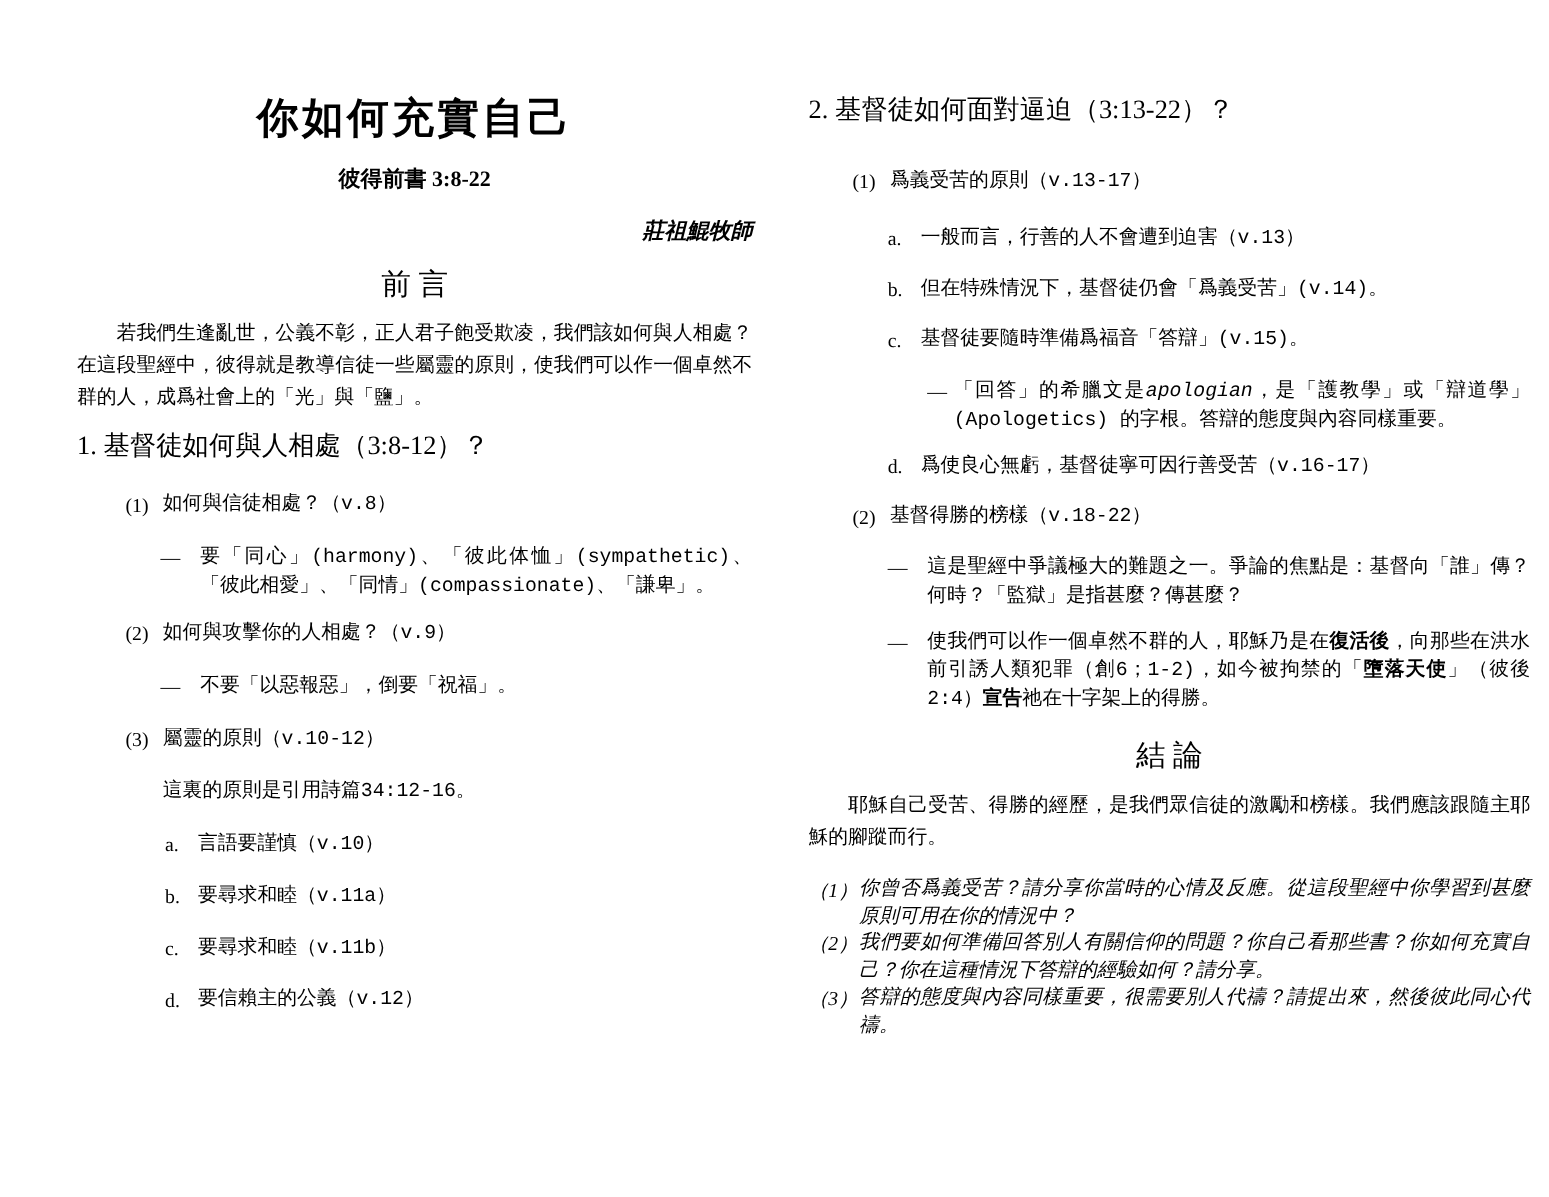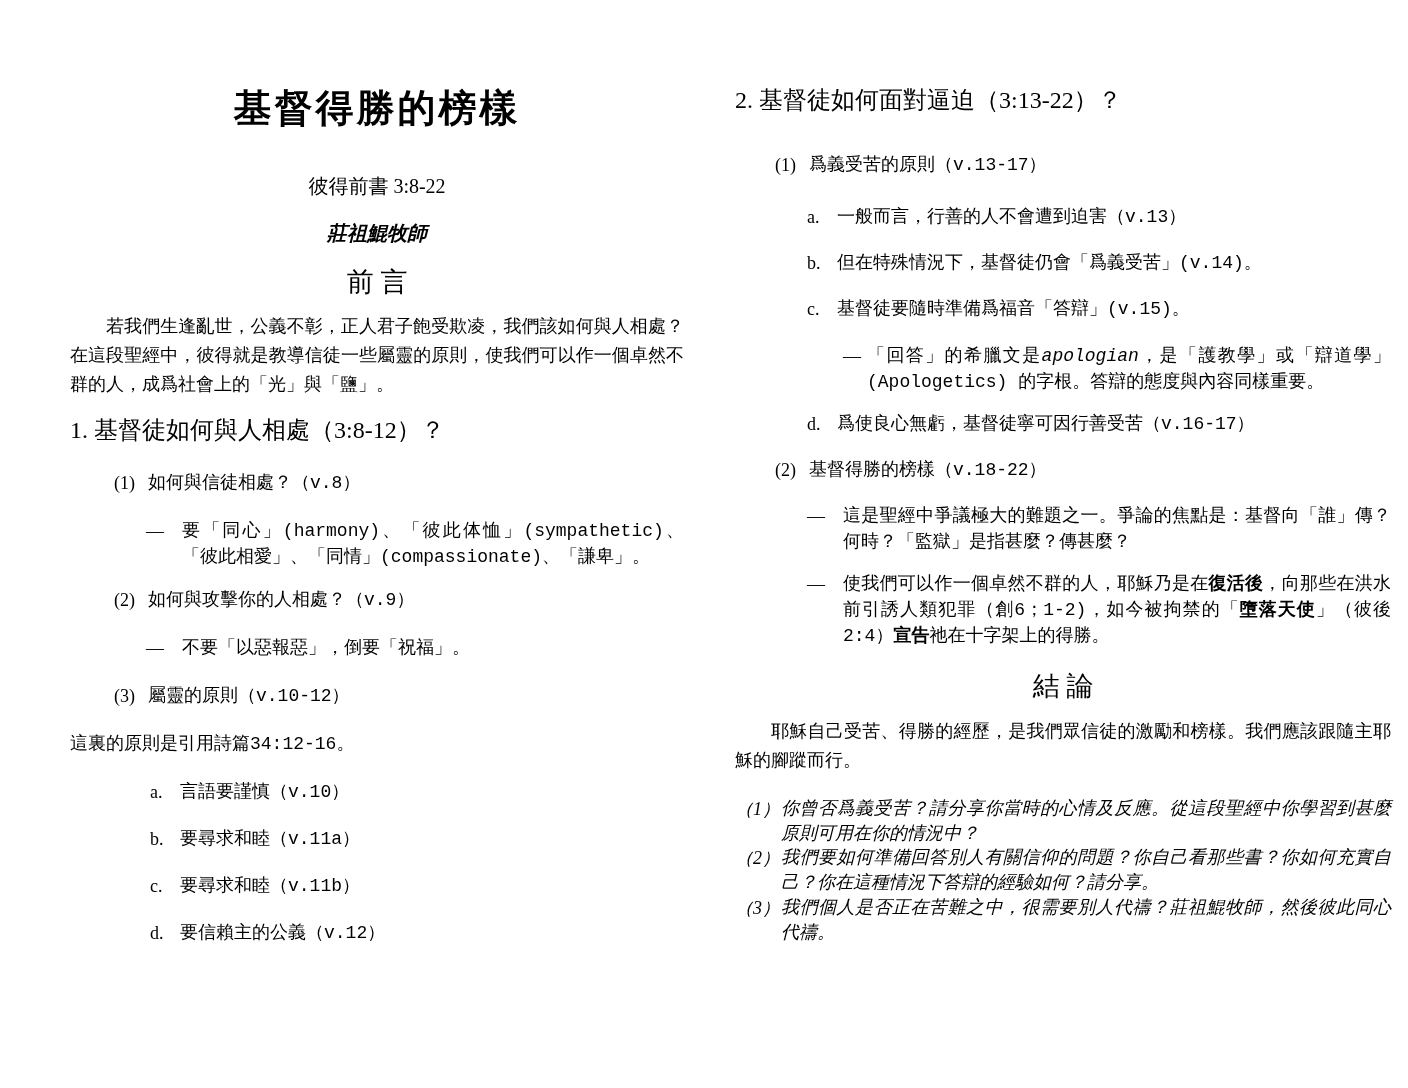--- a/index.html
+++ b/index.html
@@ -10,35 +10,35 @@
     font-family:"Liberation Serif","DejaVu Serif",serif;
     position:relative;
     overflow:hidden;
   }
   .page { position:absolute; inset:0; background:#fff; }
   .col { position:absolute; top:85px; }
   .col-left  { left:70px;  width:614px; }
   .col-right { left:735px; width:656px; }
 
   .doc-title { font-size:38px; font-weight:bold; text-align:center; letter-spacing:3px; line-height:1.25; }
-  .doc-subtitle { font-size:20px; font-weight:normal; text-align:center; margin-top:40px; }
-  .doc-author { font-size:20px; font-weight:bold; font-style:italic; text-align:center; margin-top:20px; }
+  .doc-subtitle { font-size:20px; font-weight:bold; text-align:center; margin-top:16px; }
+  .doc-author { font-size:20px; font-weight:bold; font-style:italic; text-align:right; margin-top:20px; }
 
   .h-big { font-size:27px; line-height:1.3;text-align:center; }
   .h-sec { font-size:24px; line-height:1.3; }
   .para  { font-size:18px; line-height:1.62; text-indent:2em; text-align:justify; }
 
   .row { display:flex; font-size:18px; line-height:1.45; }
   .row .m { flex:0 0 auto; }
   .row .t { flex:1 1 auto; text-align:justify;font-family:Liberation Mono, monospace; }
 
   
   .lv1 { margin-left:44px; }  .lv1 .m { width:34px; }
   .lv2 { margin-left:76px; }  .lv2 .m { width:36px; }
-  .lv2p { } 
+  .lv2p { margin-left:78px; } 
   .lv3 { margin-left:80px; }  .lv3 .m { width:30px; }
 
   
   .rlv1 { margin-left:40px; } .rlv1 .m { width:34px; }
   .rlv2 { margin-left:72px; } .rlv2 .m { width:30px; }
   .rlv2d{ margin-left:72px; } .rlv2d .m { width:36px; }
   .rlv3 { margin-left:108px; }.rlv3 .m { width:24px; }
 
   .disc-head { font-size:22px; font-weight:bold; font-style:italic; }
   .q { font-style:italic; font-size:18px; line-height:1.38; }
@@ -51,21 +51,21 @@
   b,i { font-weight:inherit; font-style:inherit; }
   b.bold { font-weight:bold; }
   i.ital { font-style:italic; }
 </style>
 </head>
 <body>
 
 <div class="page">
 
   <div class="col col-left">
-    <div class="doc-title">基督得勝的榜樣</div>
+    <div class="doc-title">你如何充實自己</div>
     <div class="doc-subtitle">彼得前書 3:8-22</div>
     <div class="doc-author">莊祖鯤牧師</div>
 
     <div class="h-big mt18">前 言</div>
     <div class="para mt12">若我們生逢亂世，公義不彰，正人君子飽受欺凌，我們該如何與人相處？在這段聖經中，彼得就是教導信徒一些屬靈的原則，使我們可以作一個卓然不群的人，成爲社會上的「光」與「鹽」。</div>
 
     <div class="h-sec mt16">1. 基督徒如何與人相處（3:8-12）？</div>
 
     <div class="row lv1 mt24">
       <span class="m">(1)</span>
@@ -165,18 +165,18 @@
       <div class="row q">
         <span class="m">（1）</span>
         <span class="t">你曾否爲義受苦？請分享你當時的心情及反應。從這段聖經中你學習到甚麼原則可用在你的情況中？</span>
       </div>
       <div class="row q">
         <span class="m">（2）</span>
         <span class="t">我們要如何準備回答別人有關信仰的問題？你自己看那些書？你如何充實自己？你在這種情況下答辯的經驗如何？請分享。</span>
       </div>
       <div class="row q">
         <span class="m">（3）</span>
-        <span class="t">我們個人是否正在苦難之中，很需要別人代禱？莊祖鯤牧師，然後彼此同心代禱。</span>
+        <span class="t">答辯的態度與內容同樣重要，很需要別人代禱？請提出來，然後彼此同心代禱。</span>
       </div>
     </div>
   </div>
 
 </div>
 
 </body></html>

